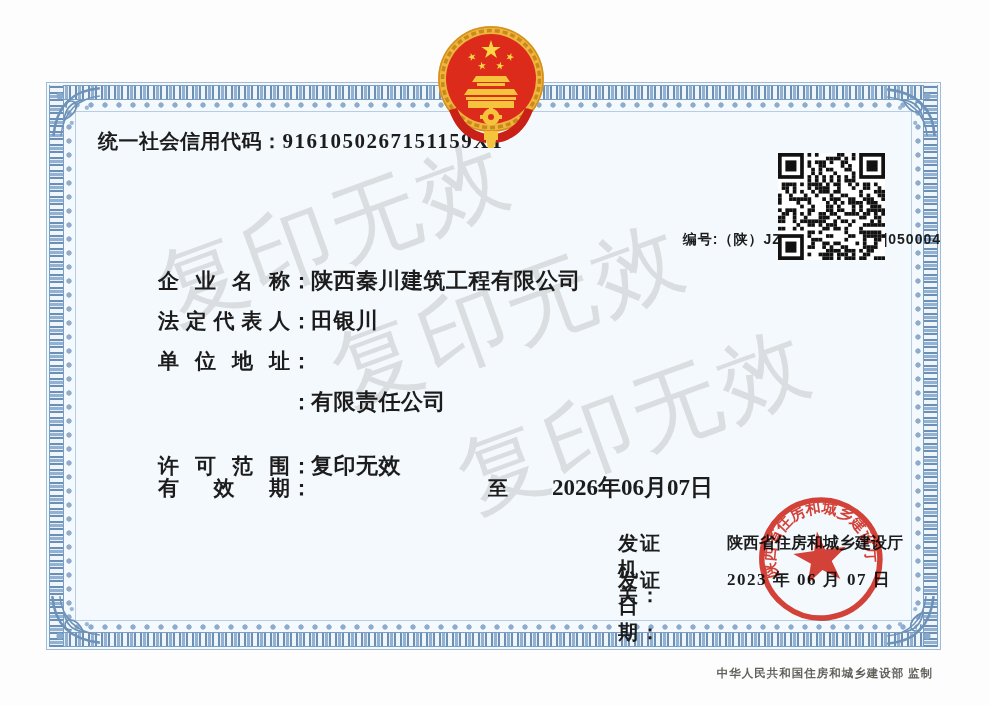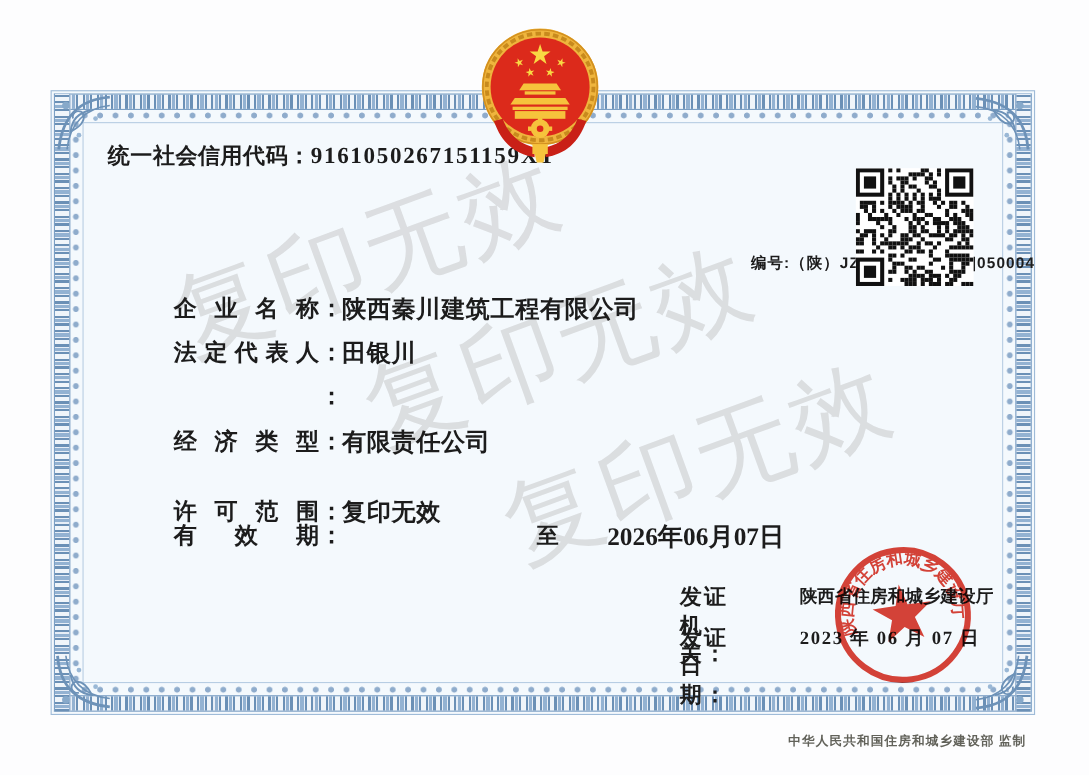--- a/index.html
+++ b/index.html
@@ -154,24 +154,24 @@
       <span class="f-label">企业名称</span>
       <span class="f-colon">：</span>
       <span class="f-value">陕西秦川建筑工程有限公司</span>
     </div>
     <div class="field-row" style="top:308px;padding-left:17px;">
       <span class="f-label">法定代表人</span>
       <span class="f-colon">：</span>
       <span class="f-value">田银川</span>
     </div>
     <div class="field-row" style="top:348px;">
+      <span class="f-label">单位地址</span>
       <span class="f-colon">：</span>
     </div>
     <div class="field-row" style="top:389px;">
-      <span class="f-label">经济类型</span>
       <span class="f-colon">：</span>
       <span class="f-value">有限责任公司</span>
     </div>
     <div class="field-row" style="top:453px;">
       <span class="f-label">许可范围</span>
       <span class="f-colon">：</span>
       <span class="f-value">复印无效</span>
     </div>
 
     <div class="field-row" style="top:475px;">

